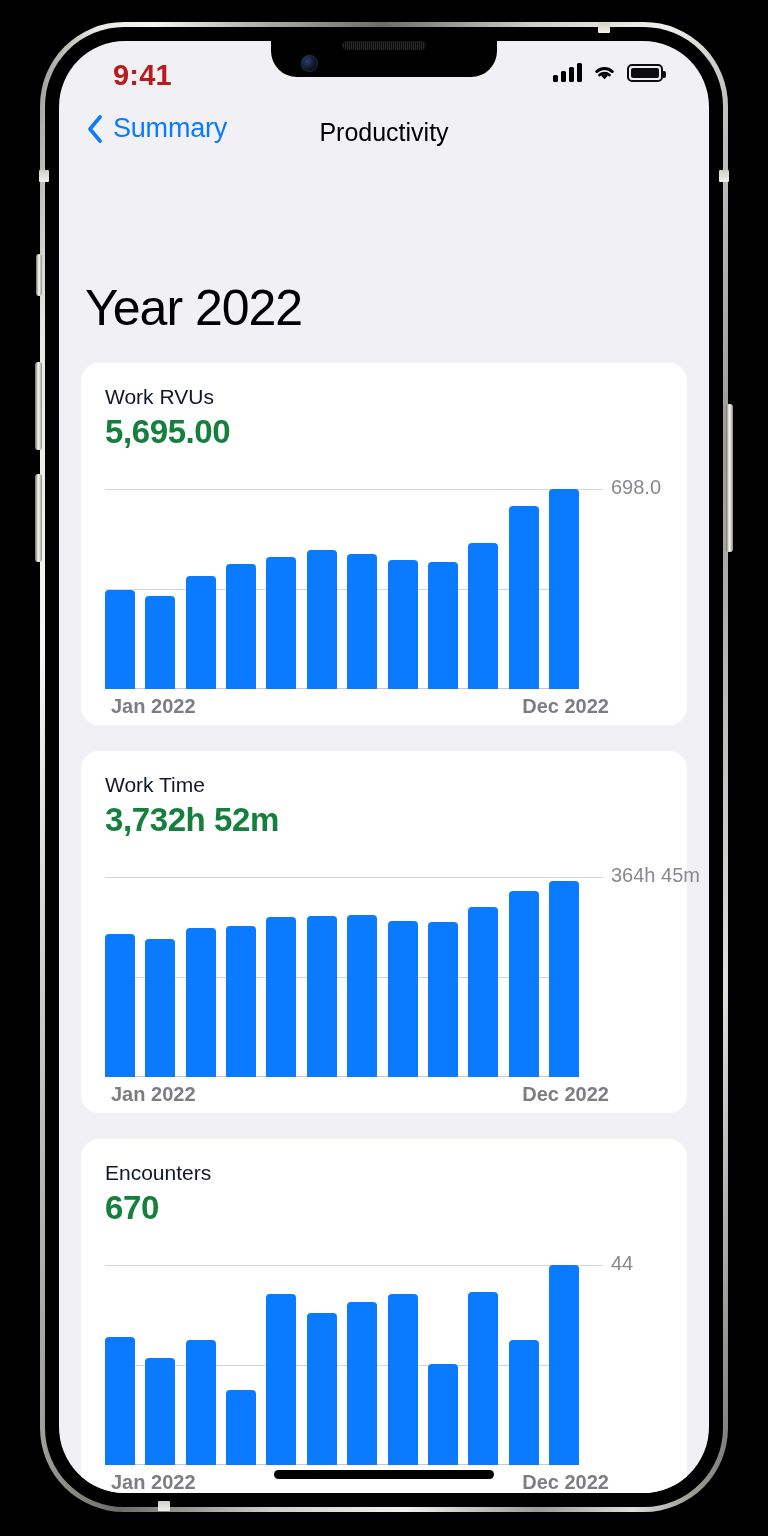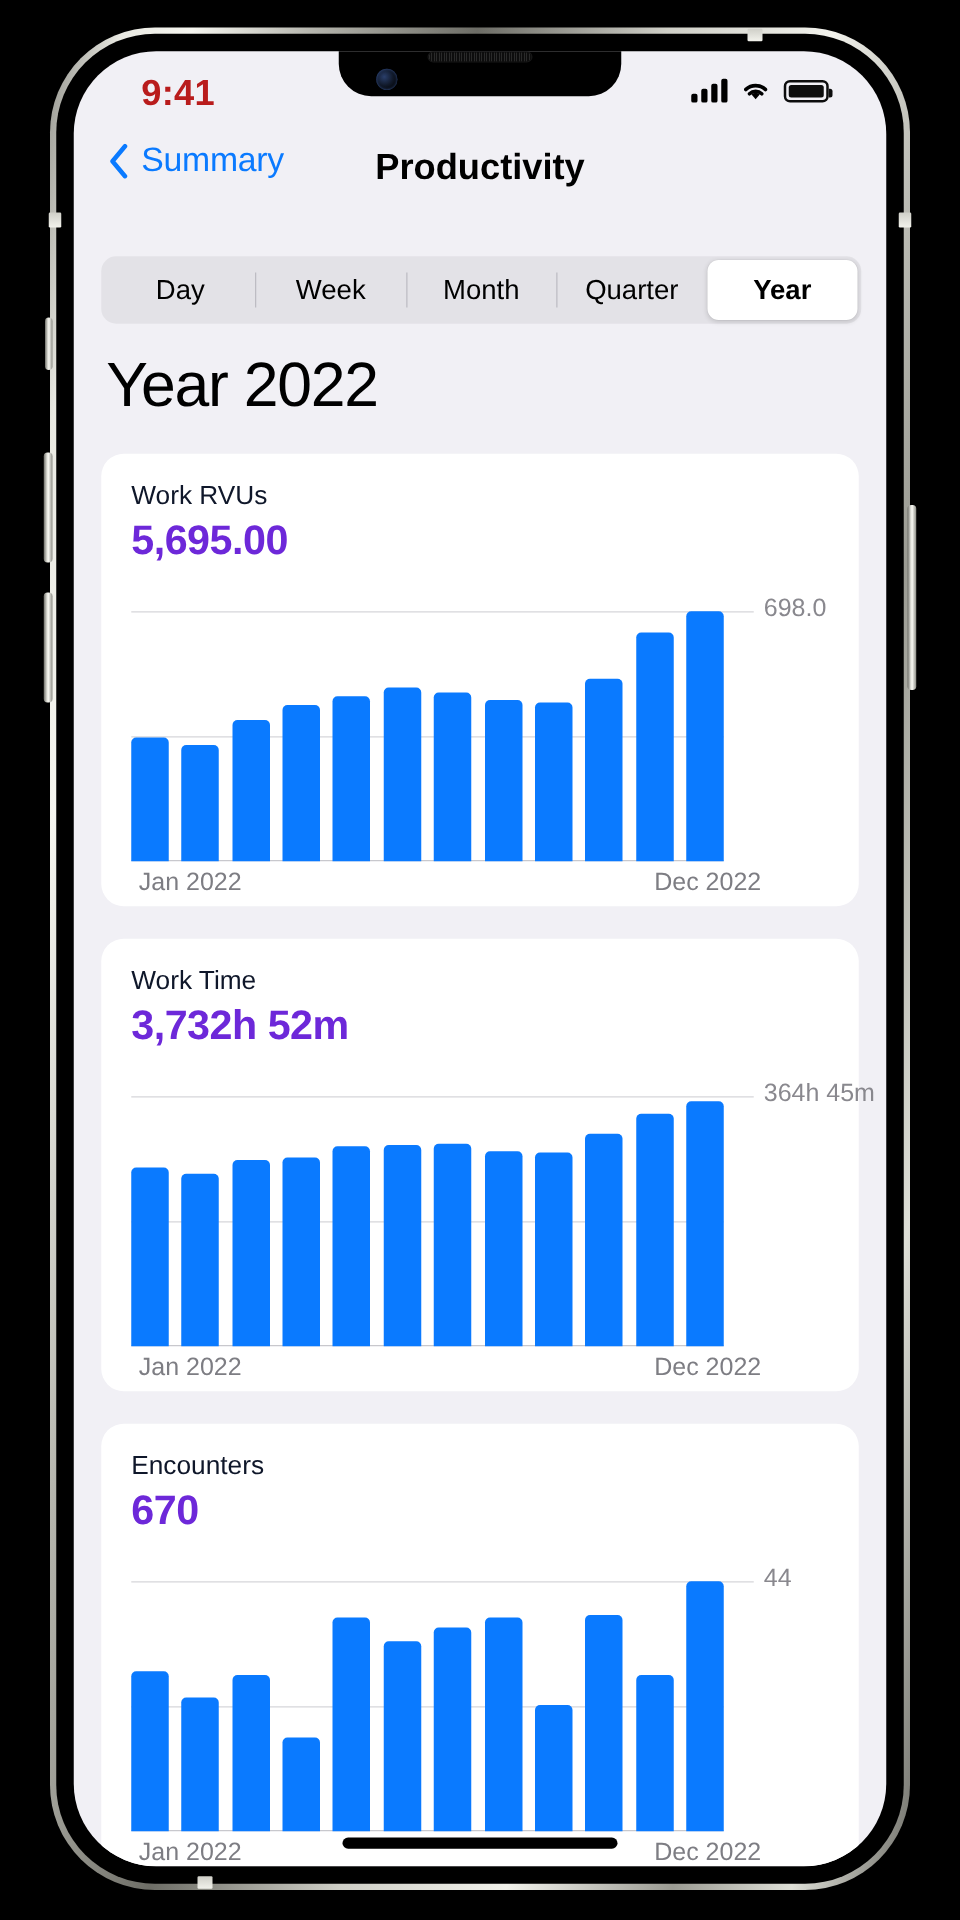--- a/index.html
+++ b/index.html
@@ -157,22 +157,22 @@
     display: flex; align-items: center; gap: 10px;
     color: #0A7AFF;
     cursor: pointer;
   }
   .chev { width: 16px; height: 28px; }
   .nav-back-label { font-size: 27px; letter-spacing: -0.2px; }
   .nav-title {
     position: absolute;
     left: 0; right: 0; top: 15px;
     text-align: center;
-    font-size: 29px;
-    font-weight: bold;
+    font-size: 25px;
+    font-weight: normal;
     color: #000;
   }
 
   
   .segmented {
     position: absolute;
     left: 22px; top: 164px;
     width: 608px; height: 54px;
     background: #E3E2E7;
     border-radius: 12px;
@@ -229,21 +229,21 @@
     padding: 22px 24px 18px 24px;
   }
   .card-label {
     font-size: 21px;
     color: #0f172a;
     margin-bottom: 4px;
   }
   .card-value {
     font-size: 33px;
     font-weight: bold;
-    color: #6d28d9;
+    color: #15803d;
     letter-spacing: -0.4px;
   }
 
   
   .chart {
     position: relative;
     margin-top: 38px;
     height: 218px;
   }
   .chart-plot {
@@ -280,20 +280,21 @@
   .bar {
     width: 30px;
     background: #0A7AFF;
     border-radius: 4px 4px 0 0;
   }
   .xaxis {
     position: relative;
     width: 474px;
     margin-top: 6px;
     height: 26px;
+    font-weight: bold;
   }
   .xaxis span {
     position: absolute;
     font-size: 20px;
     color: #7D7D83;
   }
   .xaxis .x-start { left: 6px; }
   .xaxis .x-end   { right: -30px; }
 
   
@@ -361,27 +362,20 @@
       <div class="navbar">
         <div class="nav-back">
           <svg class="chev" viewBox="0 0 16 28">
             <path d="M13 2 L3 14 L13 26" stroke="#0A7AFF" stroke-width="3.6" fill="none" stroke-linecap="round" stroke-linejoin="round"></path>
           </svg>
           <span class="nav-back-label">Summary</span>
         </div>
         <div class="nav-title">Productivity</div>
       </div>
 
-      <div class="segmented">
-        <div class="seg">Day</div>
-        <div class="seg">Week</div>
-        <div class="seg">Month</div>
-        <div class="seg">Quarter</div>
-        <div class="seg selected">Year</div>
-      </div>
 
       <div class="content">
 
         <div class="page-title">Year 2022</div>
 
         <div class="card">
           <div class="card-label">Work RVUs</div>
           <div class="card-value">5,695.00</div>
           <div class="chart">
             <div class="chart-plot">

